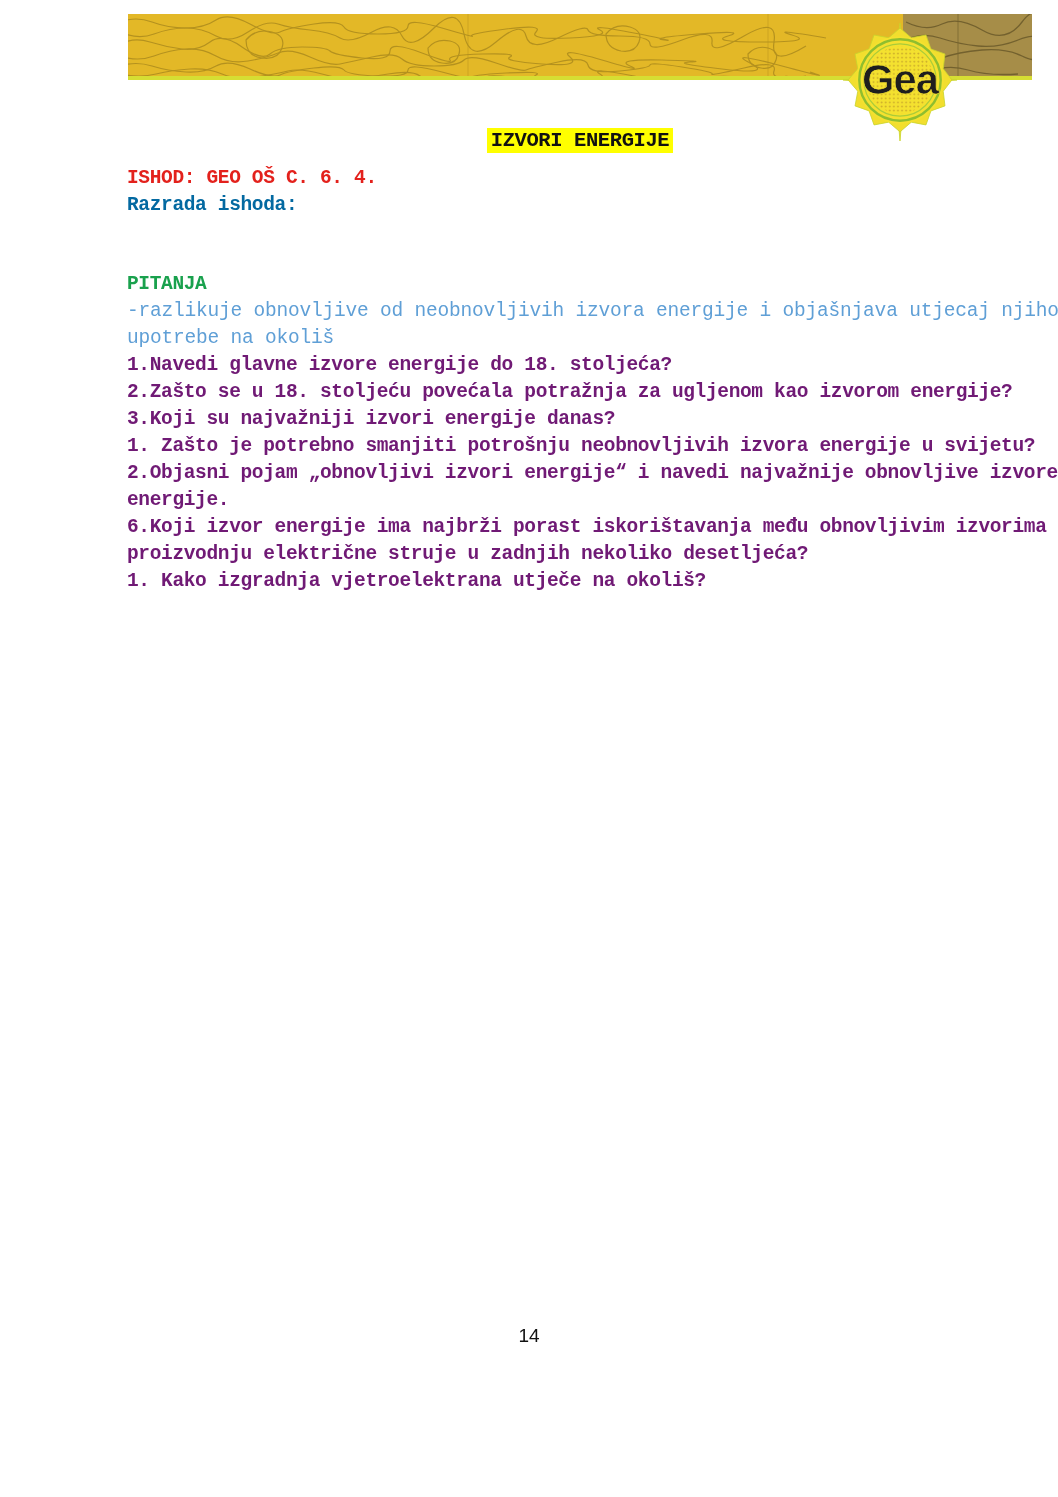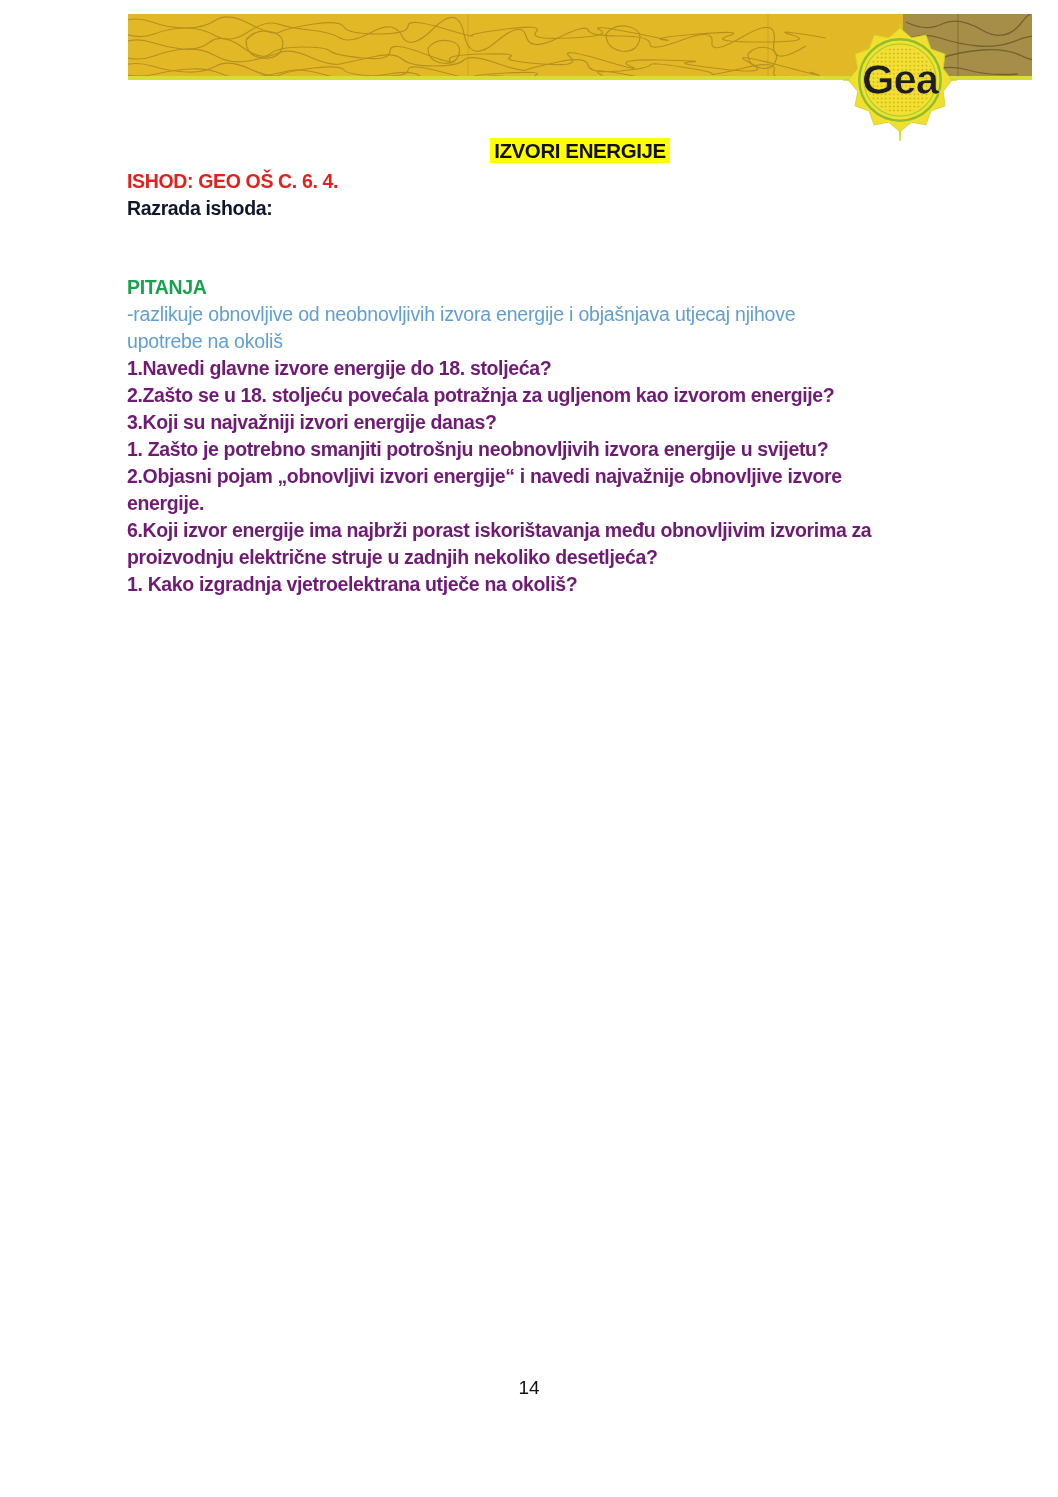--- a/index.html
+++ b/index.html
@@ -18,22 +18,23 @@
   }
   .banner-wrap svg{display:block;}
   .logo{
     position:absolute;
     left:715px;top:9px;
     width:114px;height:118px;
   }
   
   .content{
     position:absolute;
-    left:127px;top:138px;
+    left:127px;top:128px;
     width:906px;
+    font-family:Liberation Mono, monospace;
   }
   .line{
     font-size:19.5px;
     line-height:27px;
     letter-spacing:-0.35px;
     white-space:pre;
   }
   .title-row{
     text-align:center;
     line-height:27px;
@@ -42,29 +43,29 @@
   .title-chip{
     display:inline-block;
     background:#FFFF00;
     color:#111111;
     font-weight:bold;
     font-size:20.5px;
     letter-spacing:-0.4px;
     padding:0 4px;
     line-height:25px;
   }
-  .ishod-heading{color:#E3211C;font-weight:bold;margin-top:3px;}
-  .razrada-label{color:#0f172a;font-weight:bold;}
+  .ishod-heading{color:#E3211C;font-weight:bold;margin-top:10px;}
+  .razrada-label{color:#0369a1;font-weight:bold;}
   .ishod-item{color:#5F9FD6;font-weight:normal;letter-spacing:-0.2px;}
   .pitanja-heading{color:#19A14D;font-weight:bold;margin-top:52px;}
   .question{color:#701a75;font-weight:bold;}
   
   .page-number{
     position:absolute;
-    left:0;right:0;top:1377px;
+    left:0;right:0;top:1325px;
     text-align:center;
     font-size:19px;
     color:#111111;
     letter-spacing:0;
   }
 </style>
 </head>
 <body>
 
 <div class="banner-wrap">

